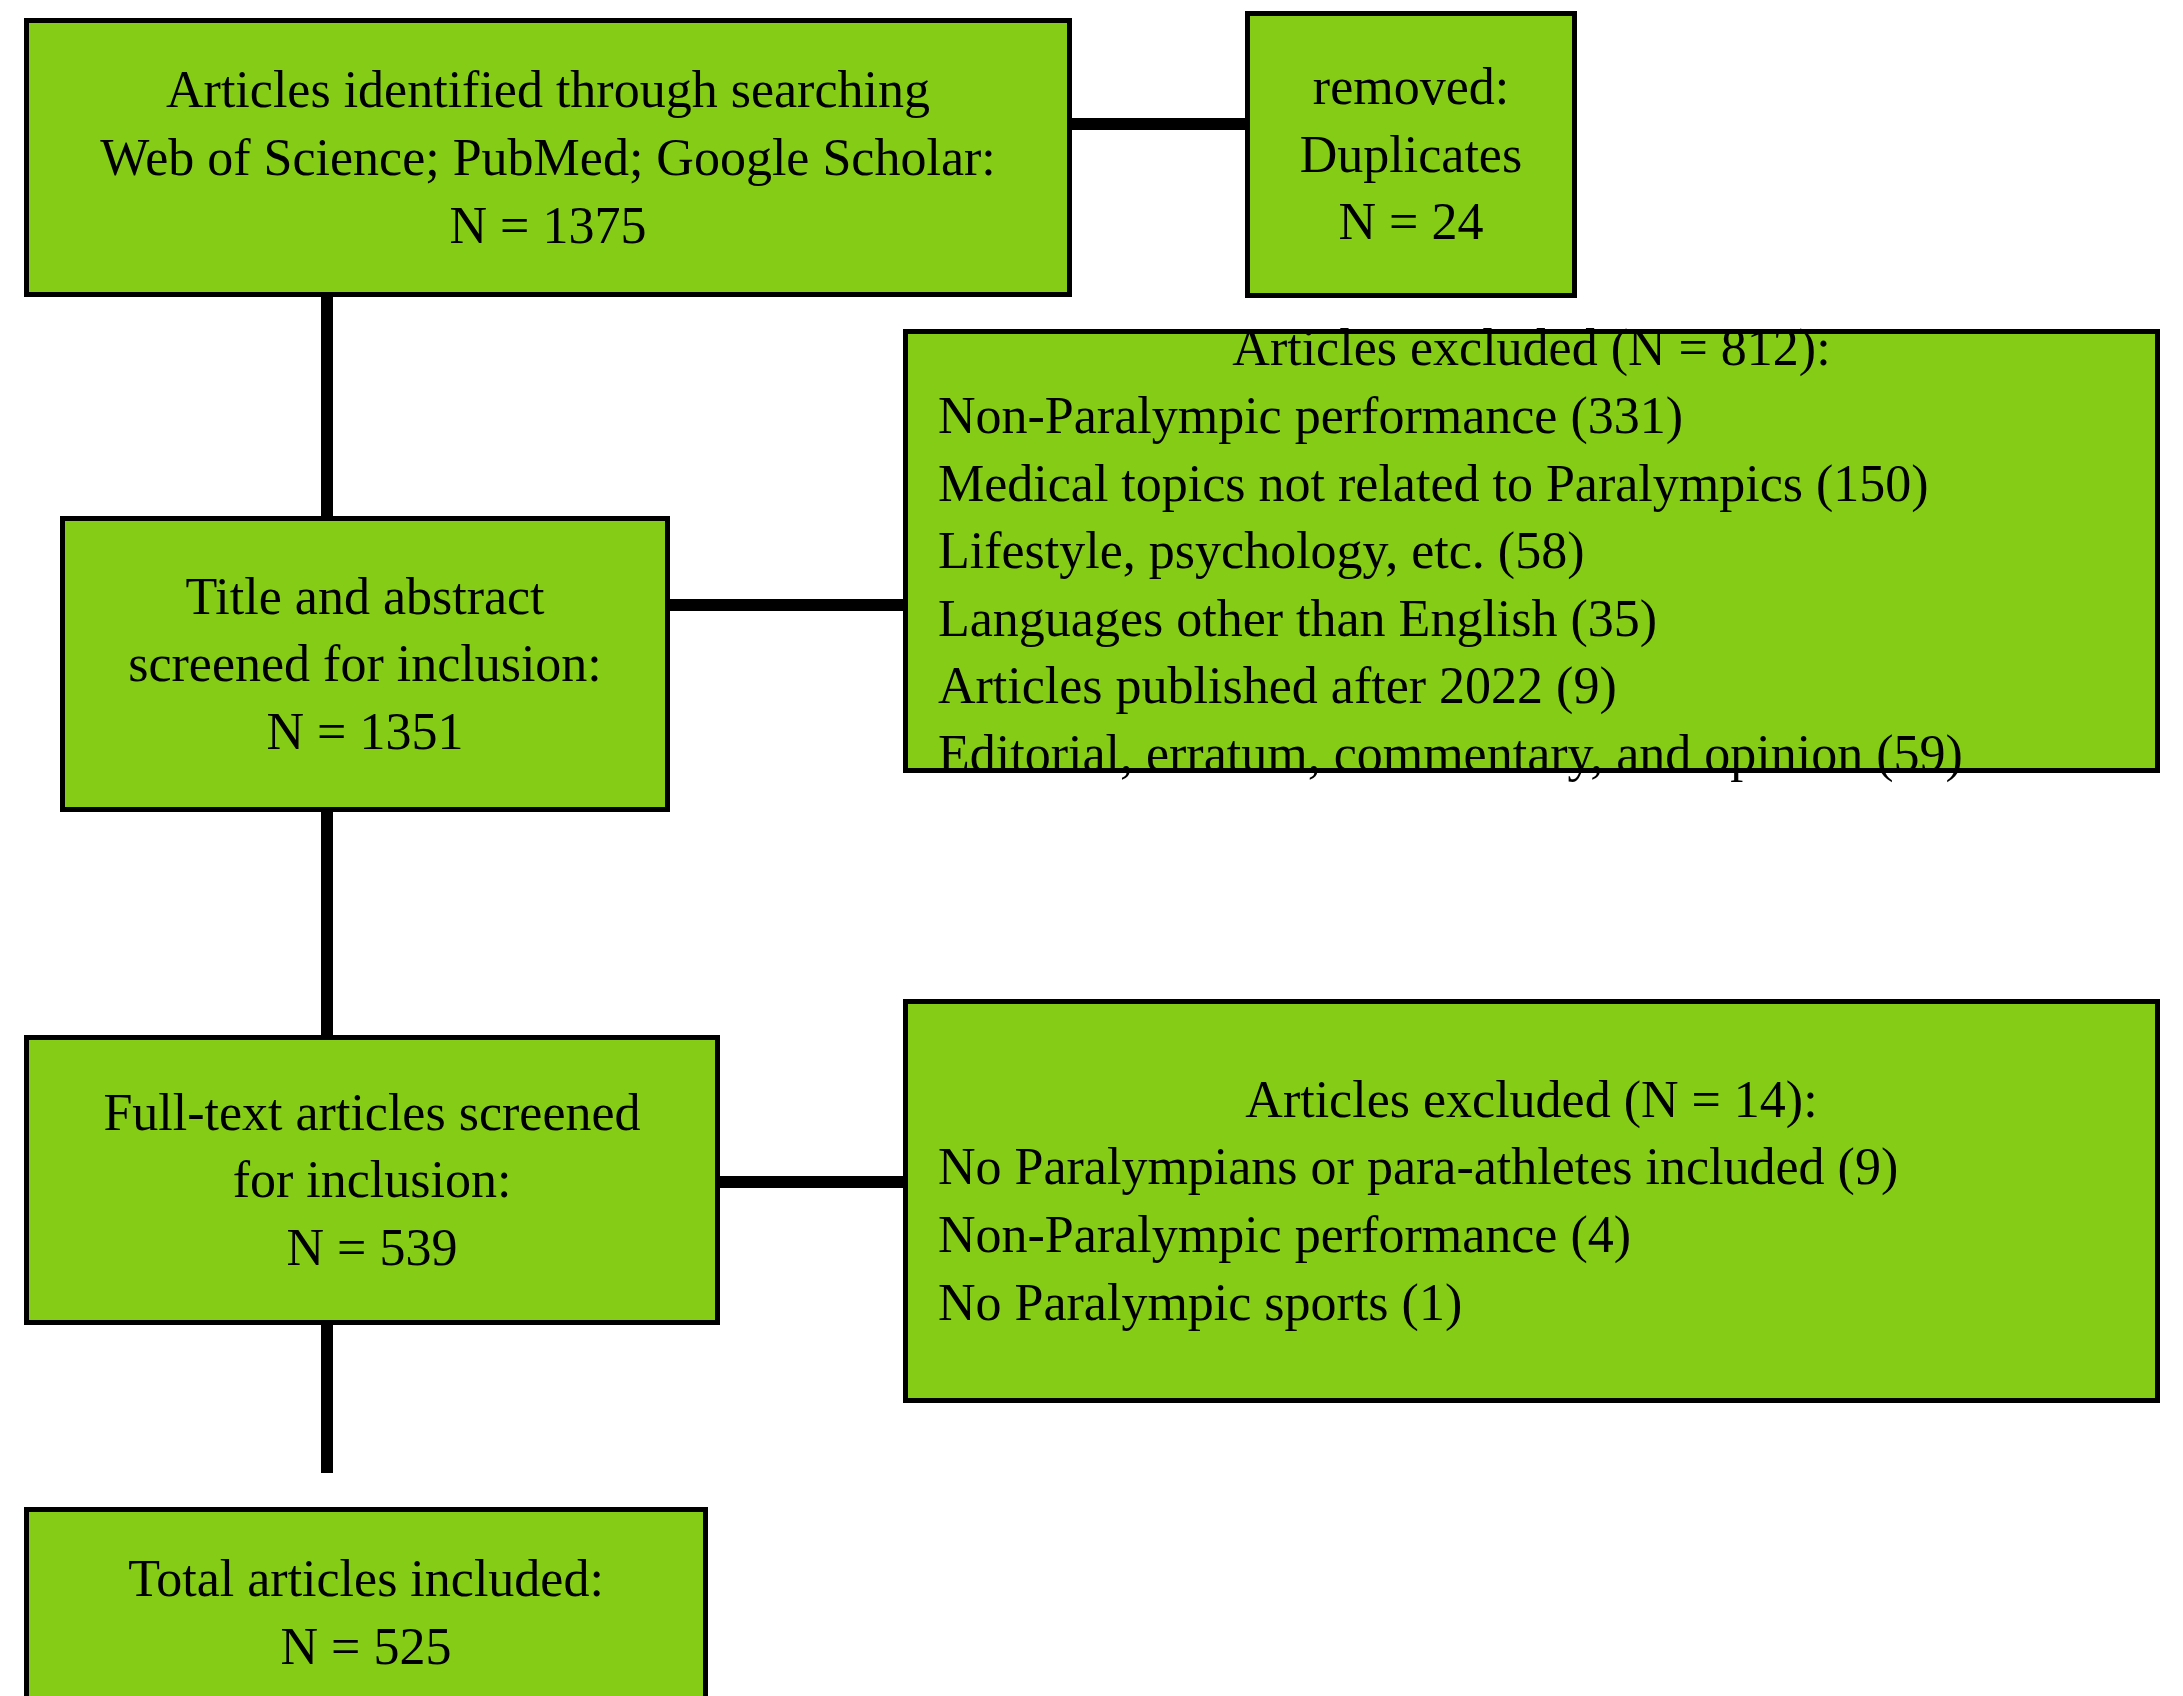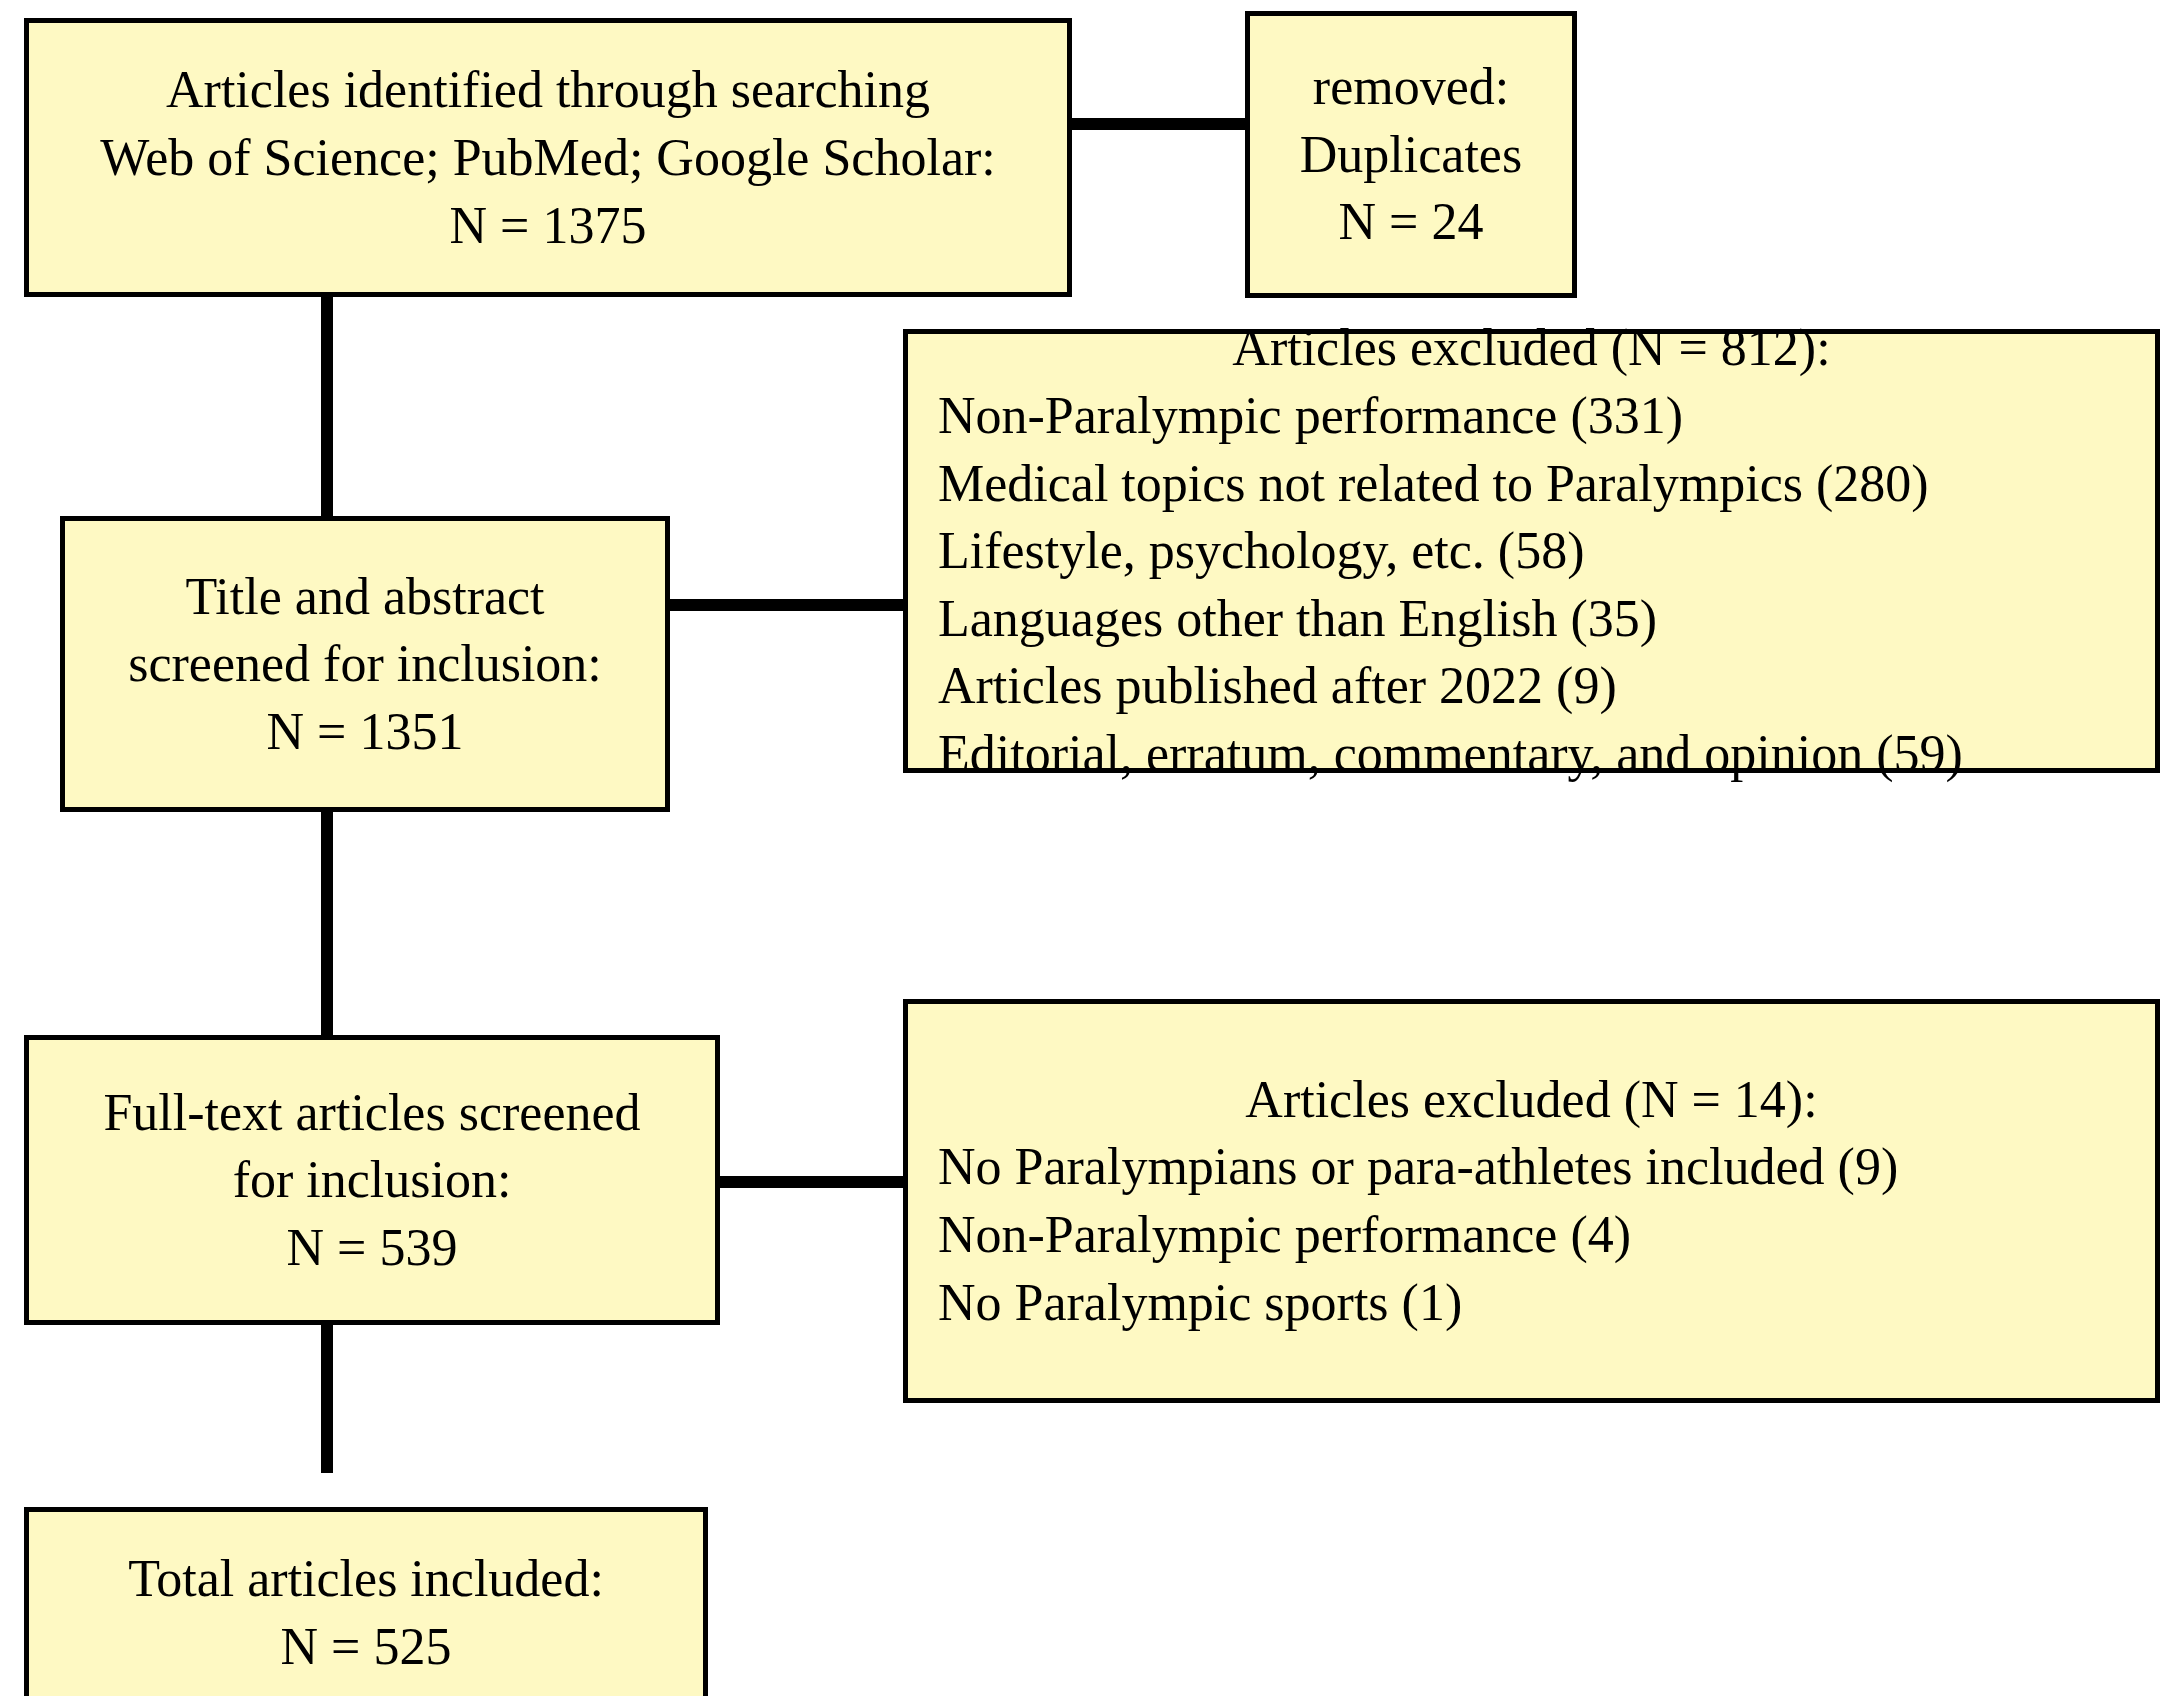--- a/index.html
+++ b/index.html
@@ -13,21 +13,21 @@
     height: 1696px;
     background: #ffffff;
     overflow: hidden;
     font-family: "Liberation Serif", "DejaVu Serif", serif;
     color: #000000;
   }
   .box {
     position: absolute;
     box-sizing: border-box;
     border: 5.8px solid #000000;
-    background: #fef9c3;
+    background: #84cc16;
     display: flex;
     flex-direction: column;
     justify-content: center;
     z-index: 2;
   }
   .box-line {
     display: block;
     white-space: nowrap;
     line-height: 1.30;
     font-size: 52px;
@@ -112,21 +112,21 @@
 
   <div class="box center" id="box-screened-title">
     <span class="box-line">Title and abstract</span>
     <span class="box-line">screened for inclusion:</span>
     <span class="box-line">N = 1351</span>
   </div>
 
   <div class="box leftalign" id="box-excluded-1">
     <span class="box-line excl-heading">Articles excluded (N = 812):</span>
     <span class="box-line">Non-Paralympic performance (331)</span>
-    <span class="box-line">Medical topics not related to Paralympics (280)</span>
+    <span class="box-line">Medical topics not related to Paralympics (150)</span>
     <span class="box-line">Lifestyle, psychology, etc. (58)</span>
     <span class="box-line">Languages other than English (35)</span>
     <span class="box-line">Articles published after 2022 (9)</span>
     <span class="box-line">Editorial, erratum, commentary, and opinion (59)</span>
   </div>
 
   <div class="box center" id="box-fulltext">
     <span class="box-line">Full-text articles screened</span>
     <span class="box-line">for inclusion:</span>
     <span class="box-line">N = 539</span>

